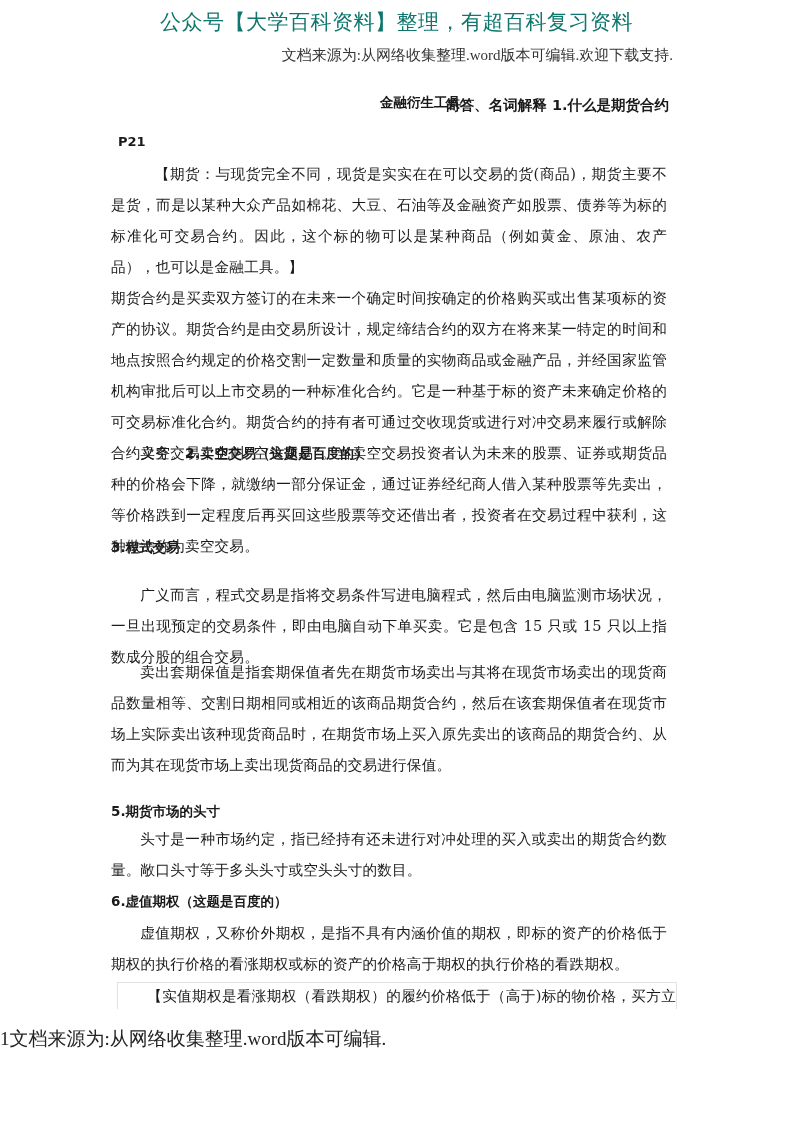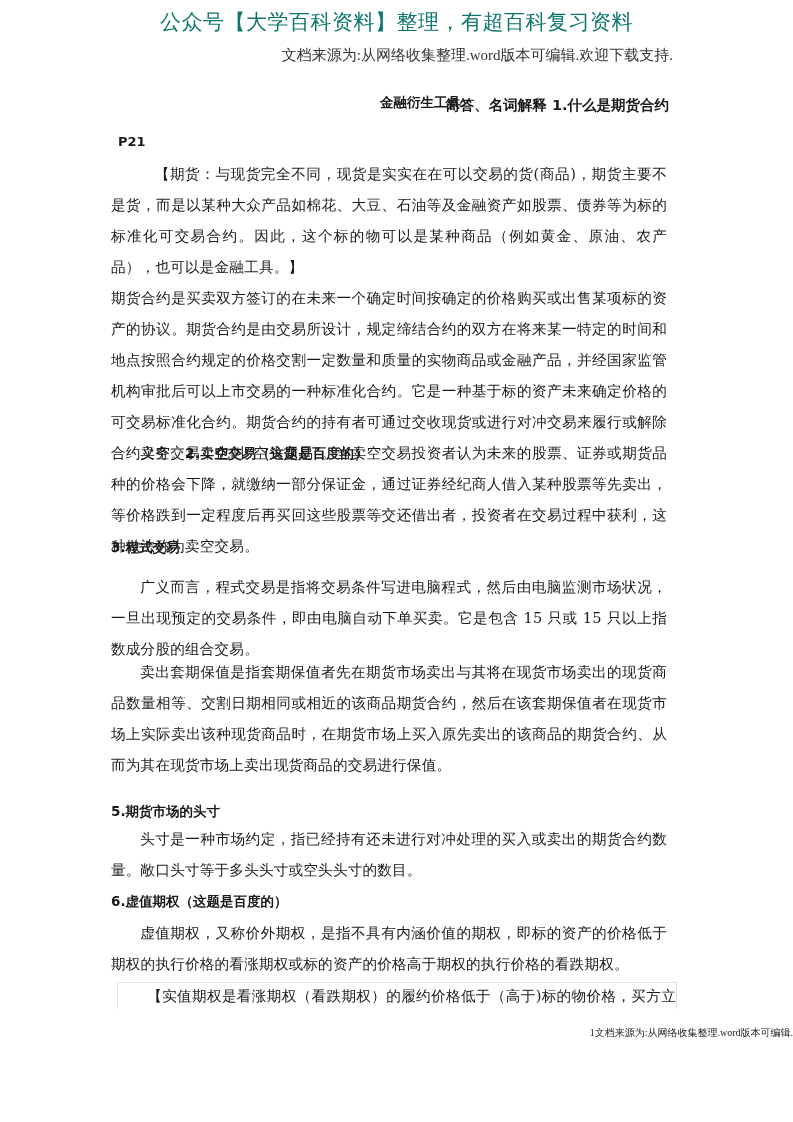--- a/index.html
+++ b/index.html
@@ -20,22 +20,22 @@
   .para { font-size: 14.6px; line-height: 31px; text-align: justify; text-align-last: left;
           margin: 0; letter-spacing: 0.2px; }
   .para.indent { text-indent: 2em; }
   .para.indent3 { text-indent: 3em; }
   .sec { font-size: 13.5px; font-weight: bold; line-height: 24px;
          font-family: "DejaVu Sans", "Liberation Sans", sans-serif; margin: 0; }
   .inline-bold { font-weight: bold; font-family: "DejaVu Sans", "Liberation Sans", sans-serif; font-size: 13.8px; }
   .box { position: absolute; left: 117px; top: 982px; width: 558px; height: 26px;
          border: 1px solid #e2e2e2; border-bottom: none; overflow: hidden; }
   .box .para { line-height: 26px; padding-left: 0; }
-  .footer { position: absolute; top: 1026px; left: 0; width: 793px; text-align: right;
-            font-size: 10px; color: #222; font-family: "Liberation Serif", "DejaVu Serif", serif; }
+  .footer { position: absolute; top: 1026px; left: 0; width: 793px; text-align: left;
+            font-size: 19px; color: #222; font-family: "Liberation Serif", "DejaVu Serif", serif; }
 </style>
 </head>
 <body>
 
 <div class="banner">公众号【大学百科资料】整理，有超百科复习资料</div>
 <div class="source-top">文档来源为:从网络收集整理.word版本可编辑.欢迎下载支持.</div>
 
 <div class="heading-row">
   <span class="h1">金融衍生工具</span>
   <span class="h2">简答、名词解释 1.什么是期货合约</span>
@@ -46,21 +46,21 @@
   <p class="para indent3">【期货：与现货完全不同，现货是实实在在可以交易的货(商品)，期货主要不是货，而是以某种大众产品如棉花、大豆、石油等及金融资产如股票、债券等为标的标准化可交易合约。因此，这个标的物可以是某种商品（例如黄金、原油、农产品），也可以是金融工具。】</p>
   <p class="para"><span>期货合约是买卖双方签订的在未来一个确定时间按确定的价格购买或出售某项标的资产的协议。期货合约是由交易所设计，规定缔结合约的双方在将来某一特定的时间和地点按照合约规定的价格交割一定数量和质量的实物商品或金融产品，并经国家监管机构审批后可以上市交易的一种标准化合约。它是一种基于标的资产未来确定价格的可交易标准化合约。期货合约的持有者可通过交收现货或进行对冲交易来履行或解除合约义务。</span><span class="inline-bold">2.卖空交易（这题是百度的）</span></p>
 </div>
 
 <div class="content" style="top:437px;">
   <p class="para indent">卖空交易，也叫“空头交易”。当卖空交易投资者认为未来的股票、证券或期货品种的价格会下降，就缴纳一部分保证金，通过证券经纪商人借入某种股票等先卖出，等价格跌到一定程度后再买回这些股票等交还借出者，投资者在交易过程中获利，这种做法称为卖空交易。</p>
 </div>
 
 <div class="content" style="top:535px;">
   <p class="sec">3.程式交易</p>
-  <p class="para indent" style="margin-top:12px;">广义而言，程式交易是指将交易条件写进电脑程式，然后由电脑监测市场状况，一旦出现预定的交易条件，即由电脑自动下单买卖。它是包含 15 只或 15 只以上指数成分股的组合交易。</p>
+  <p class="para indent" style="margin-top:20px;">广义而言，程式交易是指将交易条件写进电脑程式，然后由电脑监测市场状况，一旦出现预定的交易条件，即由电脑自动下单买卖。它是包含 15 只或 15 只以上指数成分股的组合交易。</p>
 </div>
 
 <div class="content" style="top:654px;">
   <p class="para indent" style="margin-top:2px;">卖出套期保值是指套期保值者先在期货市场卖出与其将在现货市场卖出的现货商品数量相等、交割日期相同或相近的该商品期货合约，然后在该套期保值者在现货市场上实际卖出该种现货商品时，在期货市场上买入原先卖出的该商品的期货合约、从而为其在现货市场上卖出现货商品的交易进行保值。</p>
 </div>
 
 <div class="content" style="top:799px;">
   <p class="sec">5.期货市场的头寸</p>
   <p class="para indent" style="margin-top:0px;">头寸是一种市场约定，指已经持有还未进行对冲处理的买入或卖出的期货合约数量。敞口头寸等于多头头寸或空头头寸的数目。</p>
 </div>

